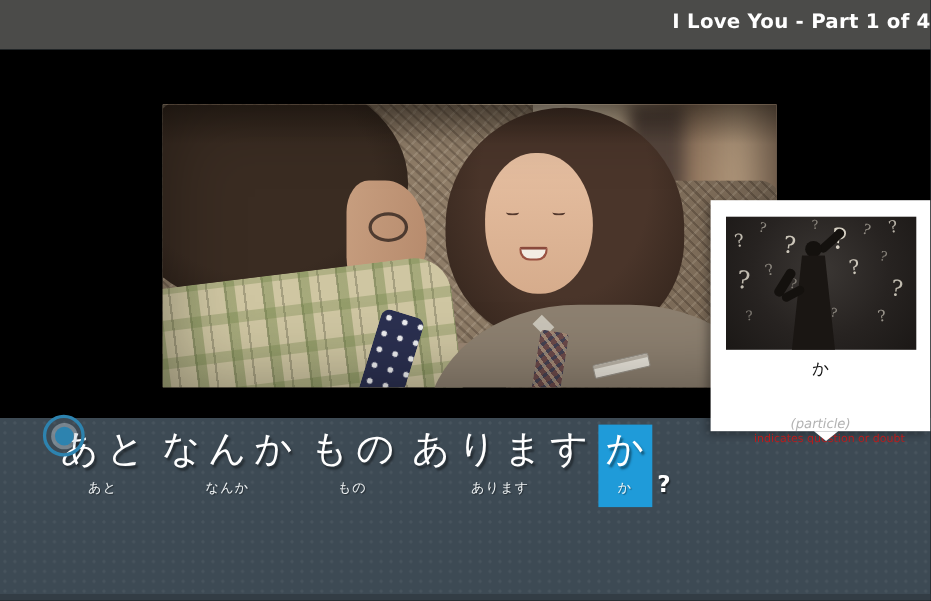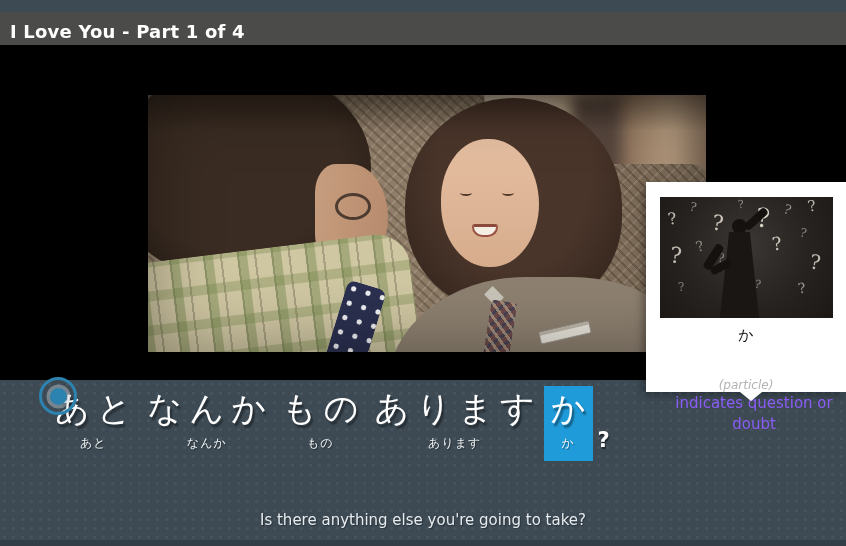--- a/index.html
+++ b/index.html
@@ -4,21 +4,21 @@
 <style>
   html,body { margin:0; padding:0; background:#222; }
   * { box-sizing:border-box; }
   .app {
     position:relative; width:846px; height:546px; overflow:hidden;
     font-family:"DejaVu Sans","Liberation Sans",sans-serif;
     background:var(--subbg,#3d4a54);
   }
 
   
-  .hdr { position:absolute; top:12px; left:0; width:846px; height:45px; background:var(--hdrbg,#4b4b49); }
+  .hdr { position:absolute; top:0; left:0; width:846px; height:45px; background:var(--hdrbg,#4b4b49);text-align:right; }
   .hdr h1 { margin:0; padding:9px 0 0 10px; font-size:18px; font-weight:bold; color:#fff; letter-spacing:.2px; }
 
   
   .stage { position:absolute; top:45px; left:0; width:846px; height:335px; background:#000; }
   .frame { position:absolute; left:148px; top:50px; width:558px; height:257px; overflow:hidden; background:#9b8774; }
 
   
   .bokeh { position:absolute; left:48%; top:-6%; width:56%; height:52%; filter:blur(9px);
     background:linear-gradient(90deg,#c2b098 0%,#e0d2ba 30%,#cbb79a 48%,#8a6f58 66%,#b99f82 82%,#6e5847 100%); }
   .dark-col { position:absolute; left:76%; top:0; width:9%; height:62%; background:#55453c; filter:blur(7px); }
@@ -75,21 +75,21 @@
     background:radial-gradient(circle at 50% 40%,#3b3734 0%,#272321 55%,#1b1816 100%); }
   .chalk span { position:absolute; font-family:"DejaVu Serif","Liberation Serif",serif; color:#e8e2d4; line-height:1; }
   .sil-head { position:absolute; left:72px; top:22px; width:15px; height:15px; background:#14110e; border-radius:50%; }
   .sil-body { position:absolute; left:60px; top:35px; width:40px; height:90px; background:#1a1613;
     clip-path:polygon(24% 0,76% 0,100% 100%,0 100%); }
   .sil-arm-up { position:absolute; left:82px; top:18px; width:28px; height:8px; background:#14110e; border-radius:4px; transform:rotate(-42deg); }
   .sil-arm-side { position:absolute; left:49px; top:46px; width:9px; height:28px; background:#14110e; border-radius:4px; transform:rotate(32deg); }
   .sil-forearm { position:absolute; left:50px; top:66px; width:22px; height:8px; background:#14110e; border-radius:4px; transform:rotate(-28deg); }
   .popup-word { margin-top:9px; font-size:15px; color:#111; line-height:1.15; }
   .popup-pos { font-size:12px; font-style:italic; color:#b3b3b3; line-height:1.35;margin-top:33px; }
-  .popup-def { font-size:15px; color:#8b5cf6; line-height:1.4;margin-left:16px; }
+  .popup-def { font-size:10px; color:#b91c1c; line-height:1.4;margin-left:16px; }
   .popup-caret { position:absolute; left:94px; bottom:-9px; width:0; height:0;
     border-left:11px solid transparent; border-right:11px solid transparent; border-top:9px solid #fff; }
 
   
   .subs { position:absolute; top:380px; left:0; width:846px; height:166px; background-color:var(--subbg,#3d4a54);
     background-image:radial-gradient(rgba(255,255,255,.055) 1.2px,transparent 1.7px); background-size:9px 9px; }
   .audio-icon { position:absolute; left:39px; top:-3px; width:38px; height:38px; border-radius:50%;
     border:3px solid var(--blue,#2d83af); display:flex; align-items:center; justify-content:center; z-index:8; }
   .audio-icon .dot { width:17px; height:17px; border-radius:50%; background:var(--blue,#2d83af);
     box-shadow:0 0 0 3.5px rgba(190,205,212,.45); }
@@ -189,17 +189,16 @@
         <span class="word">
     <span class="main">あります</span>
     <span class="reading">あります</span>
   </span>
         <span class="word hl">
     <span class="main">か</span>
     <span class="reading">か</span>
   </span>
         <span class="punct">?</span>
       </div>
-    <div class="translation">Is there anything else you're going to take?</div>
     <div class="bottom-strip"></div>
   </div>
 
 </div>
 
 </body></html>

